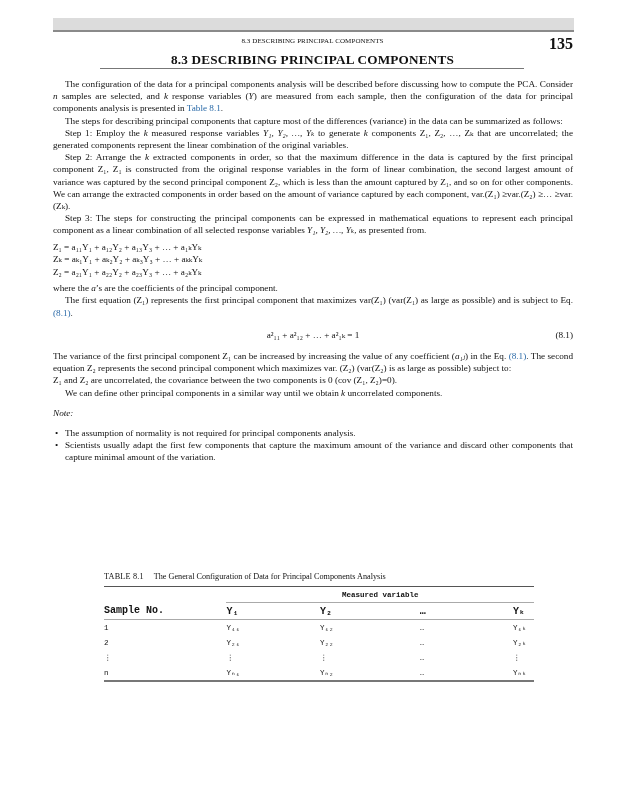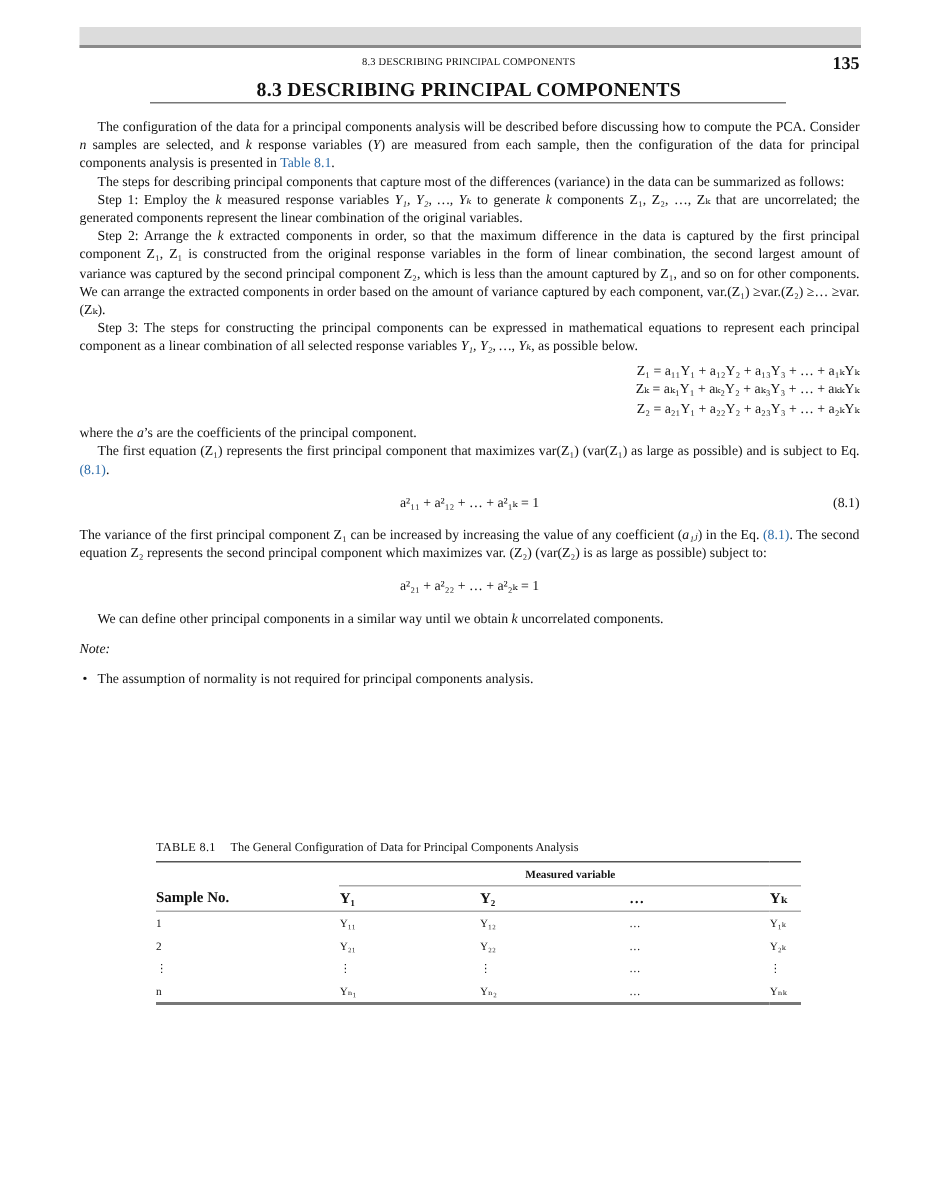--- a/index.html
+++ b/index.html
@@ -3,45 +3,45 @@
 <meta charset="utf-8">
 <style>
   html, body { margin: 0; padding: 0; background: #ffffff; }
   body { width: 625px; height: 800px; position: relative; overflow: hidden;
          font-family: "Liberation Serif", "DejaVu Serif", serif; color: #111; }
   .topbar { position: absolute; left: 53px; top: 18px; width: 521px; height: 12px;
             background: #dcdcdc; border-bottom: 2px solid #8a8a8a; }
   .running-head { position: absolute; top: 35px; left: 0; width: 625px; height: 12px; }
   .running-title { position: absolute; left: 0; width: 625px; text-align: center;
                    font-size: 7px; letter-spacing: 0.1px; top: 2px; }
-  .page-num { position: absolute; right: 52px; top: 0; font-size: 12px; font-weight: bold; }
+  .page-num { position: absolute; right: 52px; top: 0; font-size: 16px; font-weight: bold; }
   .section-title { position: absolute; top: 52px; left: 0; width: 625px; text-align: center;
                    font-size: 13.2px; font-weight: bold; letter-spacing: 0.2px; }
   .section-rule { position: absolute; top: 68px; left: 100px; width: 424px; height: 0;
                   border-top: 1.5px solid #777; }
   .body { position: absolute; top: 78px; left: 53px; width: 520px; font-size: 9.2px; line-height: 12.2px;
           text-align: justify; }
   .body p { margin: 0; }
   .indent { text-indent: 12px; }
   .link { color: #2a6aa8; }
-  .eq-block { text-align: right; margin: 4px 0 4px 0; line-height: 12.5px; }
+  .eq-block { text-align: left; margin: 4px 0 4px 0; line-height: 12.5px; }
   .eq-line { display: block; }
   .eq-numbered { position: relative; text-align: center; margin: 10px 0 9px 0; }
   .eq-num { position: absolute; right: 0; top: 0; }
   i { font-style: italic; }
   .note { margin-top: 8px !important; font-style: italic; }
   ul.bullets { margin: 8px 0 0 0; padding: 0 0 0 12px; list-style: none; }
   ul.bullets li { position: relative; margin: 0; padding-left: 0; }
   ul.bullets li::before { content: "\2022"; position: absolute; left: -10px; }
   .table-wrap { position: absolute; top: 560px; left: 104px; width: 430px; font-size: 8px; }
-  .table-caption { font-size: 8.2px; margin-bottom: 5px; }
+  .table-caption { font-size: 8.2px; margin-bottom: 5px; margin-top: 12px; }
   .table-caption .lbl { font-weight: normal; letter-spacing: 0.2px; margin-right: 8px; }
   table { border-collapse: collapse; width: 430px; }
   .rule-top { border-top: 1.5px solid #555; }
-  th, td { text-align: left; padding: 0; font-weight: normal; height: 15px; vertical-align: middle; }
+  th, td { text-align: left; padding: 0; font-weight: normal; height: 15px; vertical-align: middle; font-family: Liberation Mono, monospace; }
   th.group { text-align: center; font-weight: bold; font-size: 7.5px; height: 15px; }
   th.group-cell { border-bottom: 1.5px solid #aaa; }
   th.colhead { font-weight: bold; font-size: 10px; border-bottom: 1px solid #aaa; height: 16px; }
   td.c1 { width: 124px; }
   td.c2, th.c2 { width: 95px; }
   td.c3, th.c3 { width: 95px; margin-top: 24px; }
   td.c4, th.c4 { width: 95px; }
   td.c5, th.c5 { width: 21px; margin-left: 24px; }
   .ell { padding-left: 6px; }
   tr.last td { border-bottom: 2.5px double #777; }
@@ -62,49 +62,48 @@
 
 <div class="body">
   <p class="indent"><span>The configuration of the data for a principal components analysis will be described before discussing how to compute the PCA. Consider </span><i>n</i><span> samples are selected, and </span><i>k</i><span> response variables (</span><i>Y</i><span>) are measured from each sample, then the configuration of the data for principal components analysis is presented in </span><span class="link">Table 8.1</span><span>.</span></p>
 
   <p class="indent">The steps for describing principal components that capture most of the differences (variance) in the data can be summarized as follows:</p>
 
   <p class="indent"><span>Step 1: Employ the </span><i>k</i><span> measured response variables </span><i>Y₁, Y₂, …, Yₖ</i><span> to generate </span><i>k</i><span> components Z₁, Z₂, …, Zₖ that are uncorrelated; the generated components represent the linear combination of the original variables.</span></p>
 
   <p class="indent"><span>Step 2: Arrange the </span><i>k</i><span> extracted components in order, so that the maximum difference in the data is captured by the first principal component Z₁, Z₁ is constructed from the original response variables in the form of linear combination, the second largest amount of variance was captured by the second principal component Z₂, which is less than the amount captured by Z₁, and so on for other components. We can arrange the extracted components in order based on the amount of variance captured by each component, var.(Z₁) ≥var.(Z₂) ≥… ≥var.(Zₖ).</span></p>
 
-  <p class="indent"><span>Step 3: The steps for constructing the principal components can be expressed in mathematical equations to represent each principal component as a linear combination of all selected response variables </span><i>Y₁, Y₂, …, Yₖ</i><span>, as possible below.</span></p>
+  <p class="indent"><span>Step 3: The steps for constructing the principal components can be expressed in mathematical equations to represent each principal component as a linear combination of all selected response variables </span><i>Y₁, Y₂, …, Yₖ</i><span>, as presented from.</span></p>
 
   <div class="eq-block">
     <span class="eq-line">Z₁ = a₁₁Y₁ + a₁₂Y₂ + a₁₃Y₃ + … + a₁ₖYₖ</span>
     <span class="eq-line">Zₖ = aₖ₁Y₁ + aₖ₂Y₂ + aₖ₃Y₃ + … + aₖₖYₖ</span>
     <span class="eq-line">Z₂ = a₂₁Y₁ + a₂₂Y₂ + a₂₃Y₃ + … + a₂ₖYₖ</span>
   </div>
 
   <p><span>where the </span><i>a</i><span>’s are the coefficients of the principal component.</span></p>
 
   <p class="indent"><span>The first equation (Z₁) represents the first principal component that maximizes var(Z₁) (var(Z₁) as large as possible) and is subject to Eq. </span><span class="link">(8.1)</span><span>.</span></p>
 
   <div class="eq-numbered">
     <span>a²₁₁ + a²₁₂ + … + a²₁ₖ = 1</span>
     <span class="eq-num">(8.1)</span>
   </div>
 
   <p><span>The variance of the first principal component Z₁ can be increased by increasing the value of any coefficient (</span><i>a₁ⱼ</i><span>) in the Eq. </span><span class="link">(8.1)</span><span>. The second equation Z₂ represents the second principal component which maximizes var. (Z₂) (var(Z₂) is as large as possible) subject to:</span></p>
 
-  <div class="eq-numbered">
-    <span>a²₂₁ + a²₂₂ + … + a²₂ₖ = 1</span>
-  </div>
 
+  <p>Z₁ and Z₂ are uncorrelated, the covariance between the two components is 0 (cov (Z₁, Z₂)=0).</p>
   <p class="indent"><span>We can define other principal components in a similar way until we obtain </span><i>k</i><span> uncorrelated components.</span></p>
 
   <p class="note">Note:</p>
 
   <ul class="bullets">
     <li>The assumption of normality is not required for principal components analysis.</li>
+    <li>Scientists usually adapt the first few components that capture the maximum amount of the variance and discard other components that capture minimal amount of the variation.</li>
   </ul>
 </div>
 
 <div class="table-wrap">
   <div class="table-caption">
     <span class="lbl">TABLE 8.1</span>
     <span>The General Configuration of Data for Principal Components Analysis</span>
   </div>
   <table>
     <thead>

